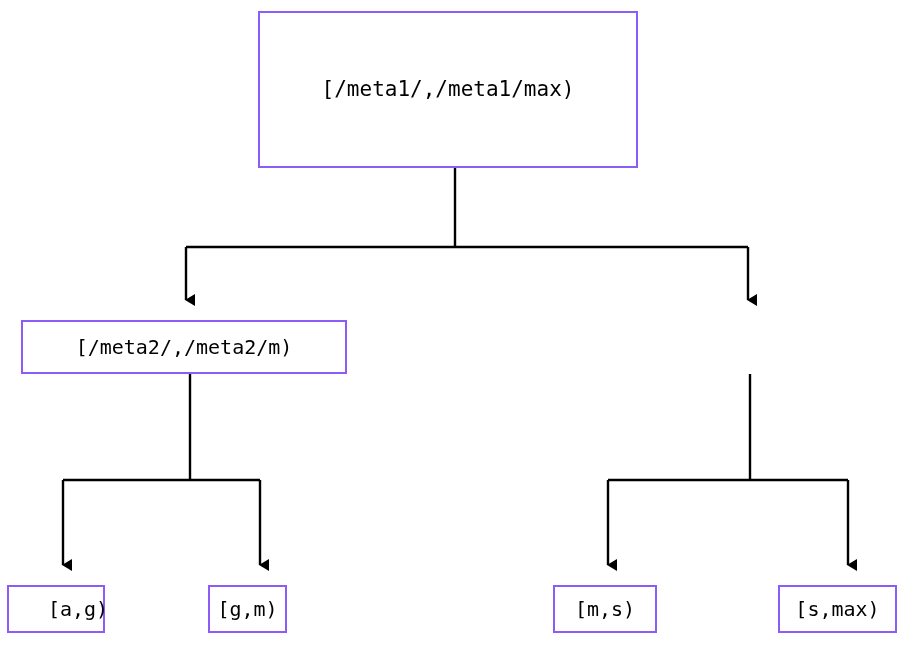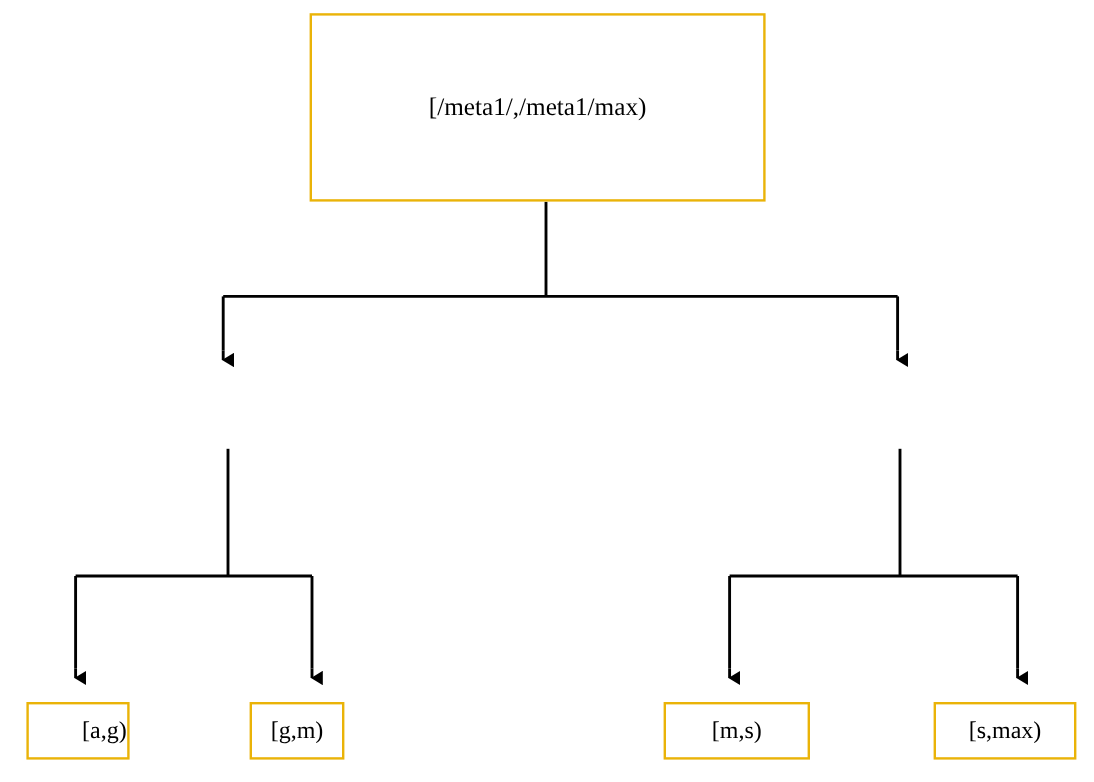--- a/index.html
+++ b/index.html
@@ -18,28 +18,27 @@
   #edge-layer {
     position: absolute;
     left: 0;
     top: 0;
     width: 912px;
     height: 652px;
   }
   .node {
     position: absolute;
     box-sizing: border-box;
-    border: 2px solid #eab308;
+    border: 2px solid #8b5cf6;
     background: #ffffff;
     display: flex;
     align-items: center;
     justify-content: center;
     color: #000000;
     white-space: pre;
-    font-family: Liberation Serif, serif;
   }
   .node-label {
     display: block;
     line-height: 1;
     color: #000000;
   }
   .node-root {
     left: 258px;
     top: 11px;
     width: 380px;
@@ -51,23 +50,23 @@
     height: 54px;
     font-size: 20px;
   }
   .node-mid-left  { left: 21px;  width: 326px; }
   .node-mid-right { left: 581px; width: 322px; }
   .node-leaf {
     top: 585px;
     height: 48px;
     font-size: 20px;
   }
-  .node-leaf-1 { left: 22px;   width: 86px; padding-left: 44px;  }
+  .node-leaf-1 { left: 7px;   width: 98px; padding-left: 44px;  }
   .node-leaf-2 { left: 208px; width: 79px;  }
-  .node-leaf-3 { left: 553px; width: 122px;  }
+  .node-leaf-3 { left: 553px; width: 104px;  }
   .node-leaf-4 { left: 778px; width: 119px; justify-content: center; }
 </style>
 </head>
 <body>
 
 <div id="diagram-root">
 
   <svg id="edge-layer" viewBox="0 0 912 652">
     <defs>
       <marker id="arrow-down" viewBox="0 0 12 10" refX="6" refY="9" markerWidth="12" markerHeight="10" orient="auto-start-reverse" markerUnits="userSpaceOnUse">
@@ -106,20 +105,23 @@
     <g>
       <path d="M848,480 L848,557" stroke="#000000" stroke-width="2.4" fill="none"></path>
       <path d="M848,557 L848,565" stroke="#000000" stroke-width="2.4" fill="none" marker-end="url(#arrow-down)"></path>
     </g>
   </svg>
 
   <div class="node node-root">
     <span class="node-label">[/meta1/,/meta1/max)</span>
   </div>
 
+  <div class="node node-mid node-mid-left">
+    <span class="node-label">[/meta2/,/meta2/m)</span>
+  </div>
 
 
   <div class="node node-leaf node-leaf-1">
     <span class="node-label">[a,g)</span>
   </div>
 
   <div class="node node-leaf node-leaf-2">
     <span class="node-label">[g,m)</span>
   </div>
 

